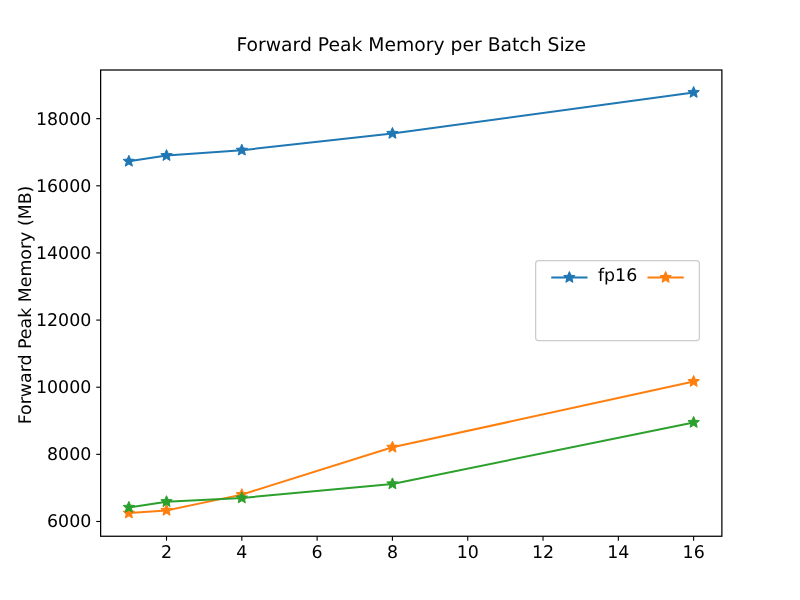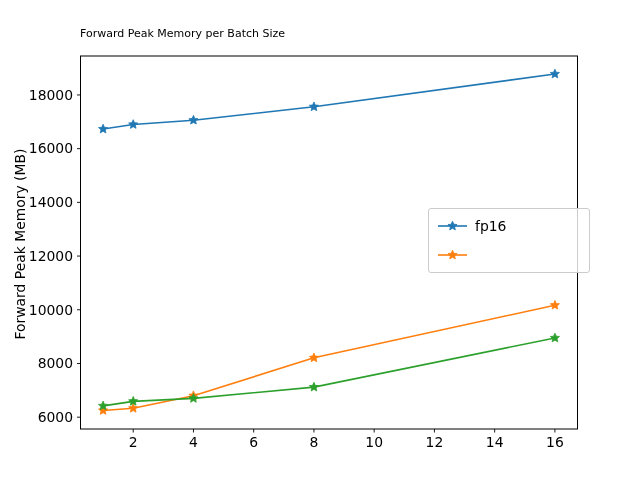--- a/index.html
+++ b/index.html
@@ -1,31 +1,31 @@
 <!DOCTYPE html>
 <html><head>
 <meta charset="utf-8">
 <style>
   html, body { margin:0; padding:0; background:#ffffff; }
   body { width:640px; height:480px; overflow:hidden;
          font-family:"DejaVu Sans", "Liberation Sans", sans-serif; color:#000; }
   .figure { position:relative; width:640px; height:480px; background:#ffffff; }
   .figure > svg { position:absolute; left:0; top:0; }
   .chart-title { position:absolute; left:80px; width:498px; top:27px;
-                 font-size:11px; white-space:nowrap; }
+                 text-align:center; font-size:15px; white-space:nowrap; }
   .x-label { position:absolute; left:80px; width:498px; top:450px;
              text-align:center; font-size:13.9px; }
   .y-label { position:absolute; left:20px; top:244px; width:0; height:0;
              font-size:13.9px; white-space:nowrap;
              display:flex; align-items:center; justify-content:center; }
   .y-label > span { transform:rotate(-90deg); transform-origin:center; display:block; }
-  .legend { position:absolute; left:428px; top:208px; width:162px; height:65px;
+  .legend { position:absolute; left:428px; top:208px; width:132px; height:65px;
             box-sizing:border-box; background:rgba(255,255,255,0.8);
             border:1px solid #cccccc; border-radius:3px;
-            padding:3px 8px; display:flex; flex-direction:column;
+            padding:3px 8px; display:flex; 
             justify-content:space-around; }
   .legend-row { display:flex; align-items:center; gap:7px; height:19px; }
   .legend-row .label { font-size:13.9px; line-height:19px; }
   .legend-row svg { flex:0 0 auto; }
 </style>
 </head>
 <body>
 
 <div class="figure">
   <svg id="plot-svg" width="640" height="480">

